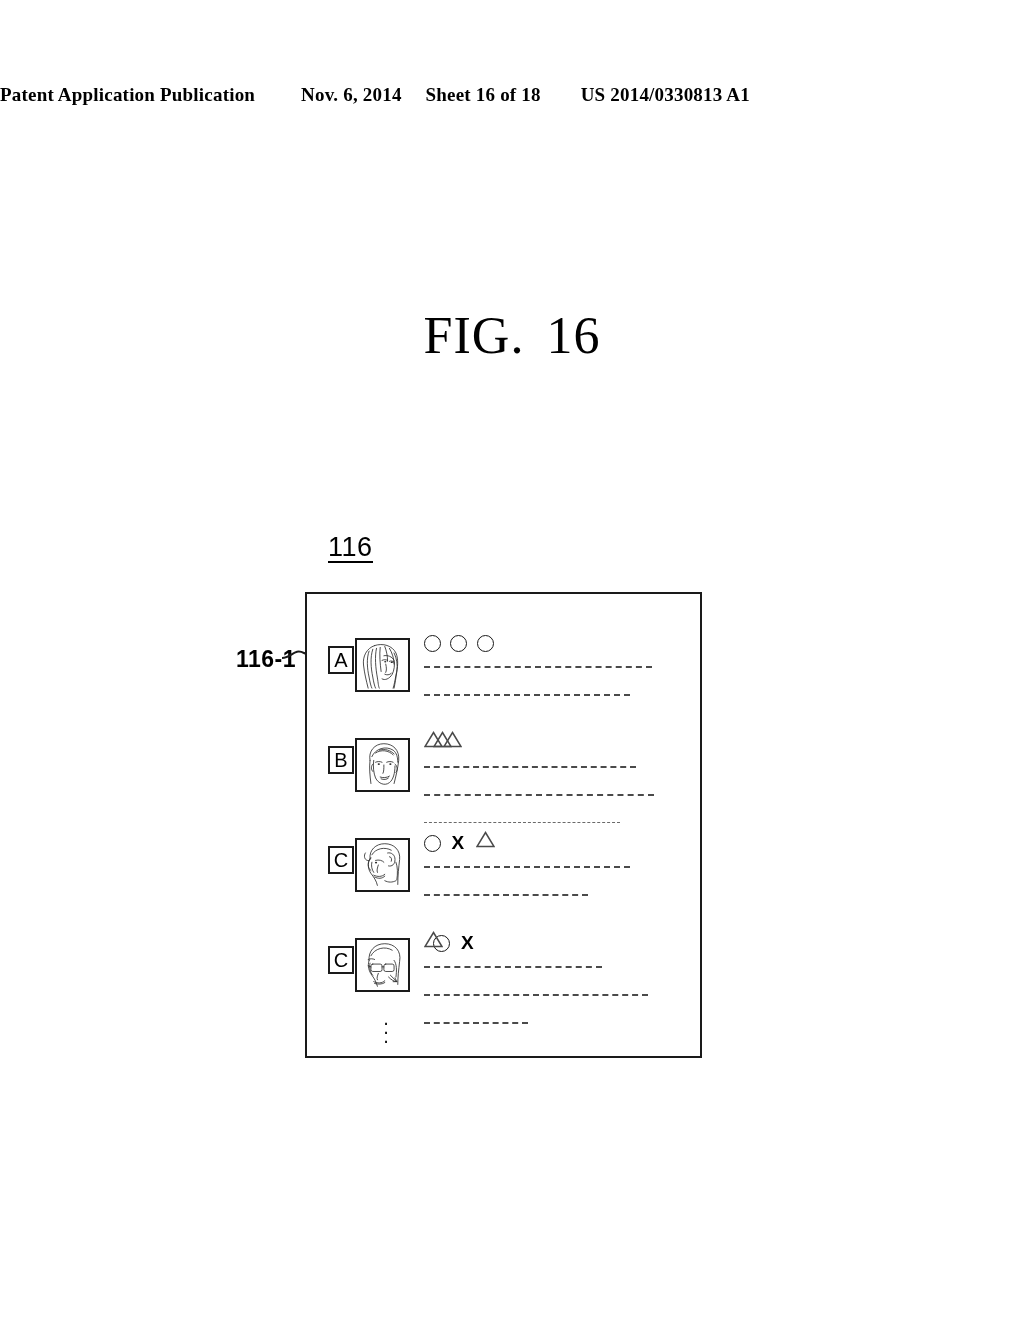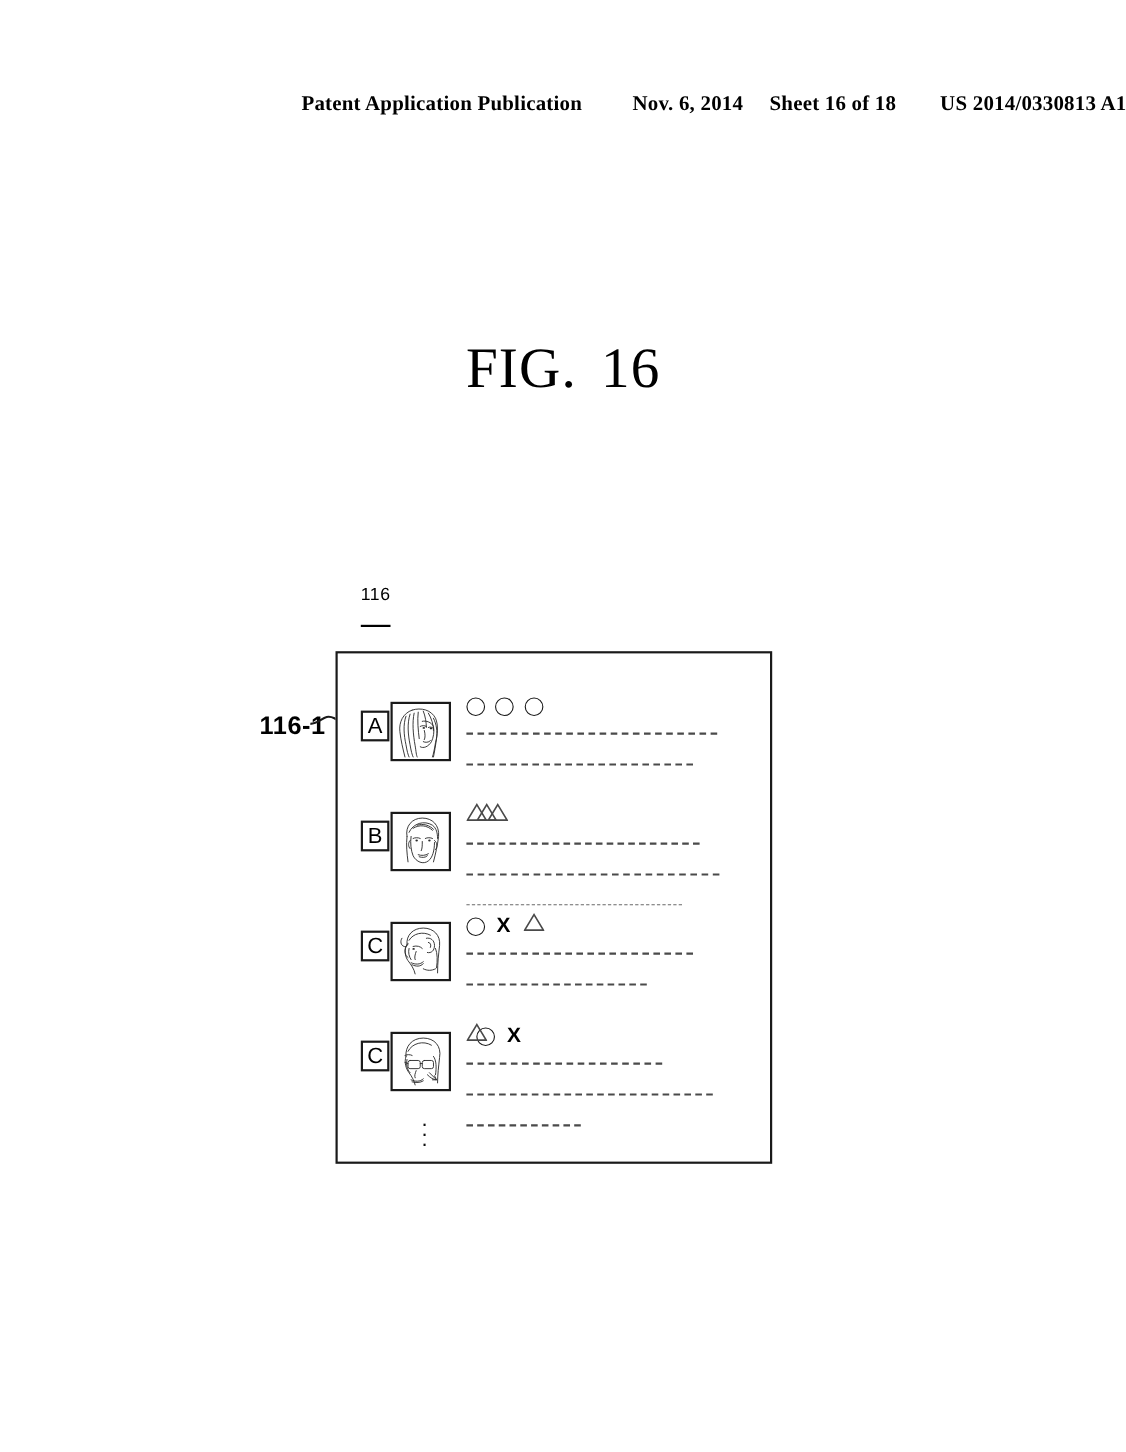--- a/index.html
+++ b/index.html
@@ -15,21 +15,21 @@
     color: #000000;
     overflow: hidden;
   }
 
   
   #page-header {
     position: absolute;
     left: 0;
     top: 84px;
     width: 1024px;
-    text-align: right;
+    text-align: left;
     font-family: "Liberation Serif", serif;
     font-weight: bold;
     font-size: 19px;
     letter-spacing: 0.2px;
     white-space: nowrap;
   }
   #page-header .hdr-seg { display: inline-block; }
   .hdr-gap-lg { display: inline-block; width: 36px; }
   .hdr-gap-md { display: inline-block; width: 14px; }
   .hdr-gap-xl { display: inline-block; width: 30px; }
@@ -46,25 +46,25 @@
     letter-spacing: 1px;
   }
   #figure-title .fig-word { }
   #figure-title .fig-num { margin-left: 22px; }
 
   
   #ref-116 {
     position: absolute;
     left: 328px;
     top: 533px;
-    font-size: 16px;
+    font-size: 27px;
     font-family: "Liberation Sans", sans-serif;
     letter-spacing: 0.5px;
     border-bottom: 2px solid #000;
-    padding-bottom: 18px;
+    padding-bottom: 0;
     line-height: 1.05;
   }
 
   
   #callout-116-1 {
     position: absolute;
     left: 236px;
     top: 646px;
     font-size: 23px;
     font-family: "Liberation Sans", sans-serif;

